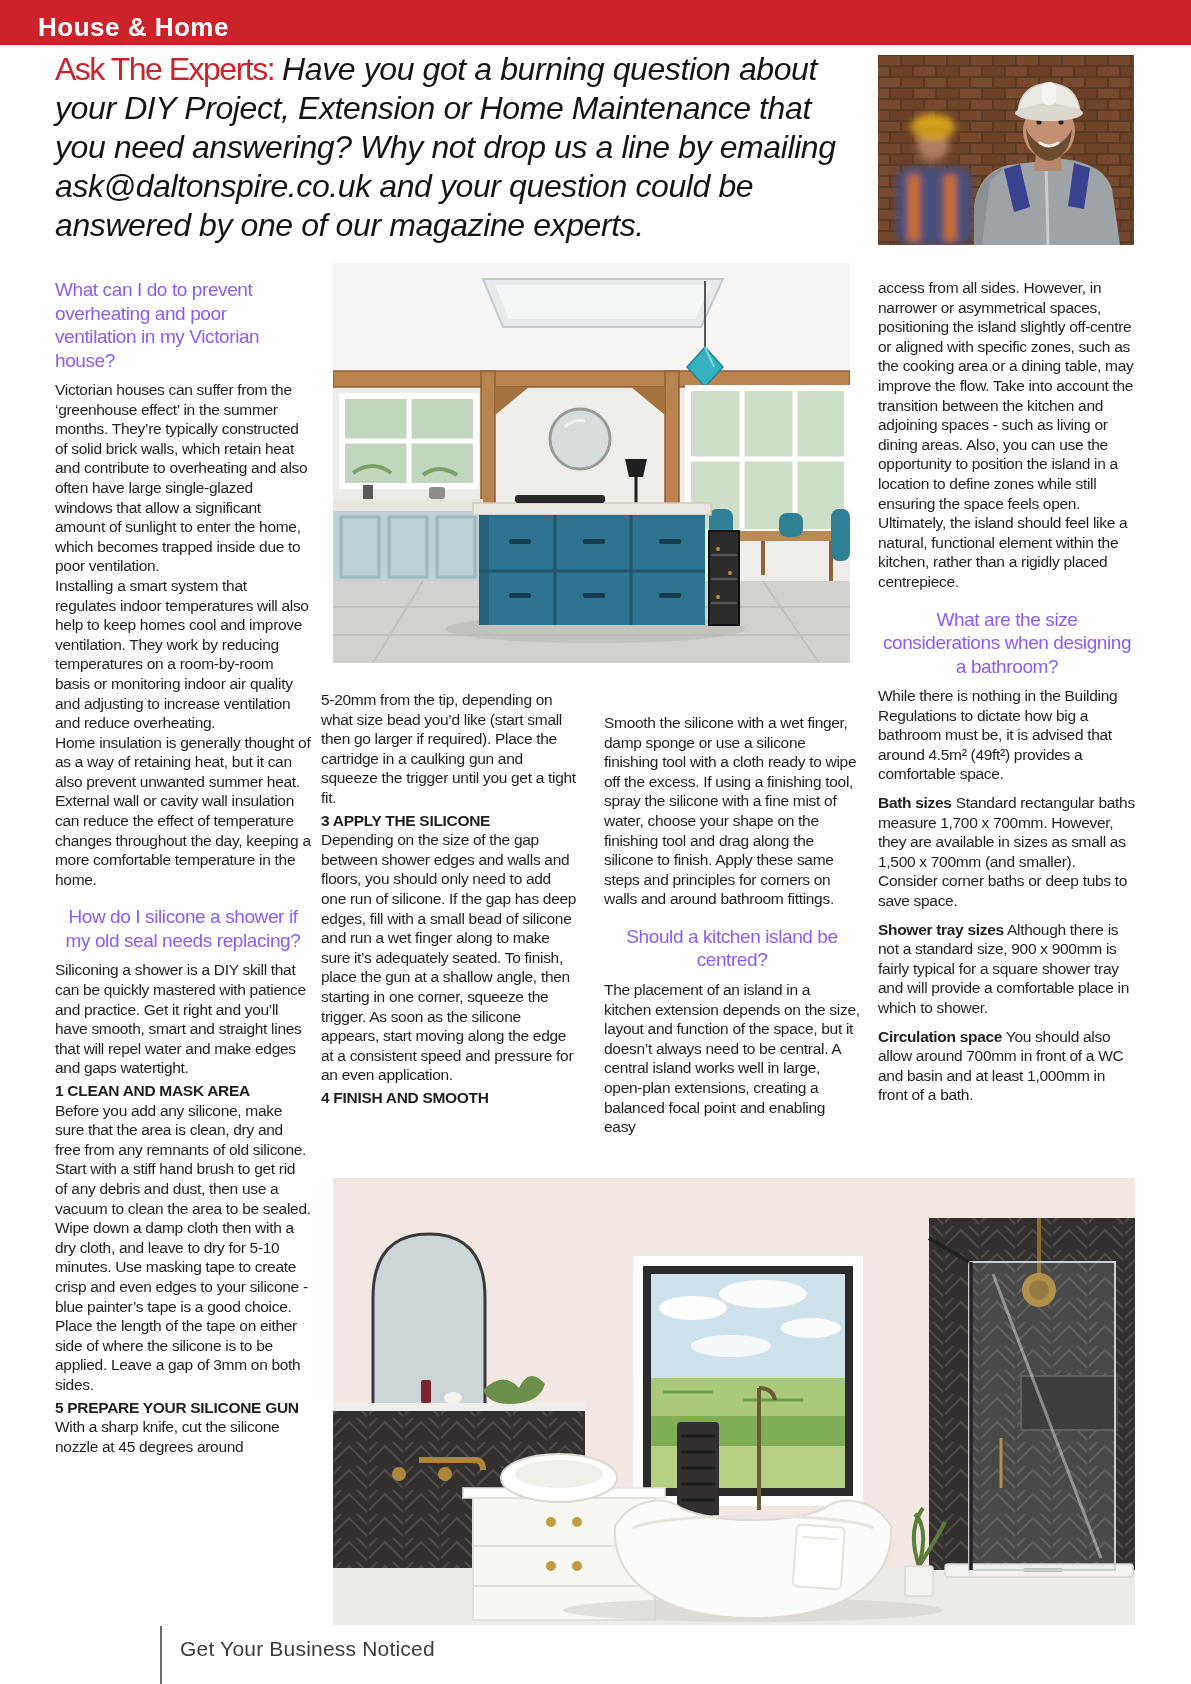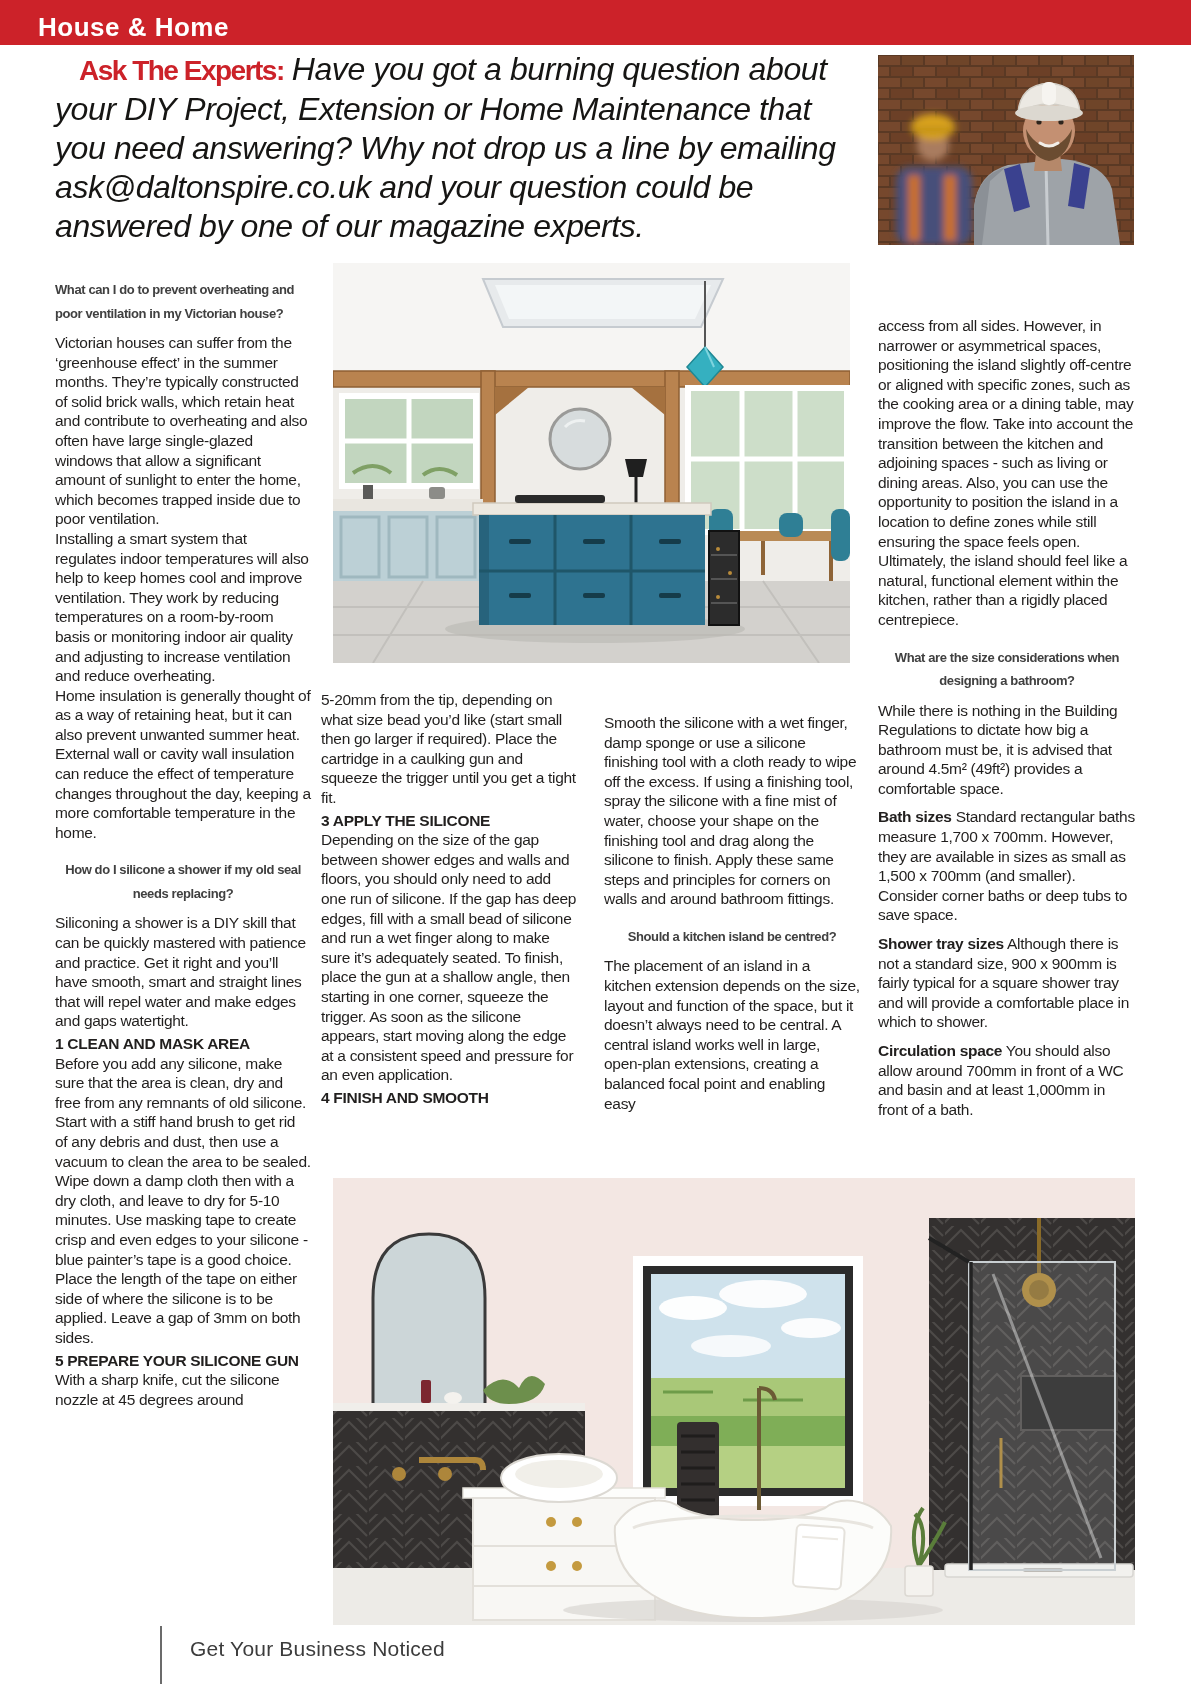--- a/index.html
+++ b/index.html
@@ -18,35 +18,35 @@
     position:absolute; left:38px; bottom:2px;
     color:#ffffff; font-size:26px; font-weight:700; letter-spacing:0.5px;
   }
   
   .intro {
     position:absolute; left:55px; top:50px; width:808px;
     font-style:italic; font-size:32px; line-height:39px; letter-spacing:-0.4px;
     color:#161513;
   }
   .intro .intro-title {
-    font-style:normal; font-weight:700; font-size:28px; letter-spacing:-1.5px;
-    color:#cc2229; padding-right:8px;margin-left:24px;
+    font-style:normal; font-weight:400; font-size:32px; letter-spacing:-1.5px;
+    color:#cc2229; padding-right:8px;
   }
   
   .col {
     position:absolute; width:256px;
     font-size:15.5px; line-height:19.6px; letter-spacing:-0.3px; color:#211f1e;
   }
   .col-1 { left:55px;  top:278px; }
   .col-2 { left:321px; top:690px; }
   .col-3 { left:604px; top:690px;margin-top:23px; }
-  .col-4 { left:878px; top:278px; width:258px;margin-top:38px; }
+  .col-4 { left:878px; top:278px; width:258px; }
   .q {
-    font-size:13px; line-height:23.5px; font-weight:700; letter-spacing:-0.4px;
-    color:#404040; margin:0 0 8px 0;
+    font-size:19px; line-height:23.5px; font-weight:400; letter-spacing:-0.4px;
+    color:#8b5cf6; margin:0 0 8px 0;
   }
   .q.mt { margin-top:16px;text-align:center; }
   .step-title { font-weight:700; margin-top:3px; }
   .lead-para { margin-top:9px; }
   .lead-para b { font-weight:700; }
   
   figure { position:absolute; overflow:hidden; }
   figure svg { display:block; }
   .fig-builder  { left:878px; top:55px;  width:256px; height:190px; }
   .fig-kitchen  { left:333px; top:263px; width:517px; height:400px; }
@@ -54,21 +54,21 @@
   
   .footer-date {
     position:absolute; left:55px; top:1637px;
     font-size:21px; font-weight:700; color:#a21caf; letter-spacing:-0.2px;margin-top:45px;
   }
   .footer-divider {
     position:absolute; left:160px; top:1626px; width:2px; height:58px;
     background:#6b6b6b;
   }
   .footer-tagline {
-    position:absolute; left:190px; top:1637px;
+    position:absolute; left:180px; top:1637px;
     font-size:21px; font-weight:400; color:#3c3c3c; letter-spacing:0.2px;
   }
 </style>
 </head>
 <body>
 
 <div class="page">
 
   <header class="topbar">
     <span class="section-label">House &amp; Home</span>

